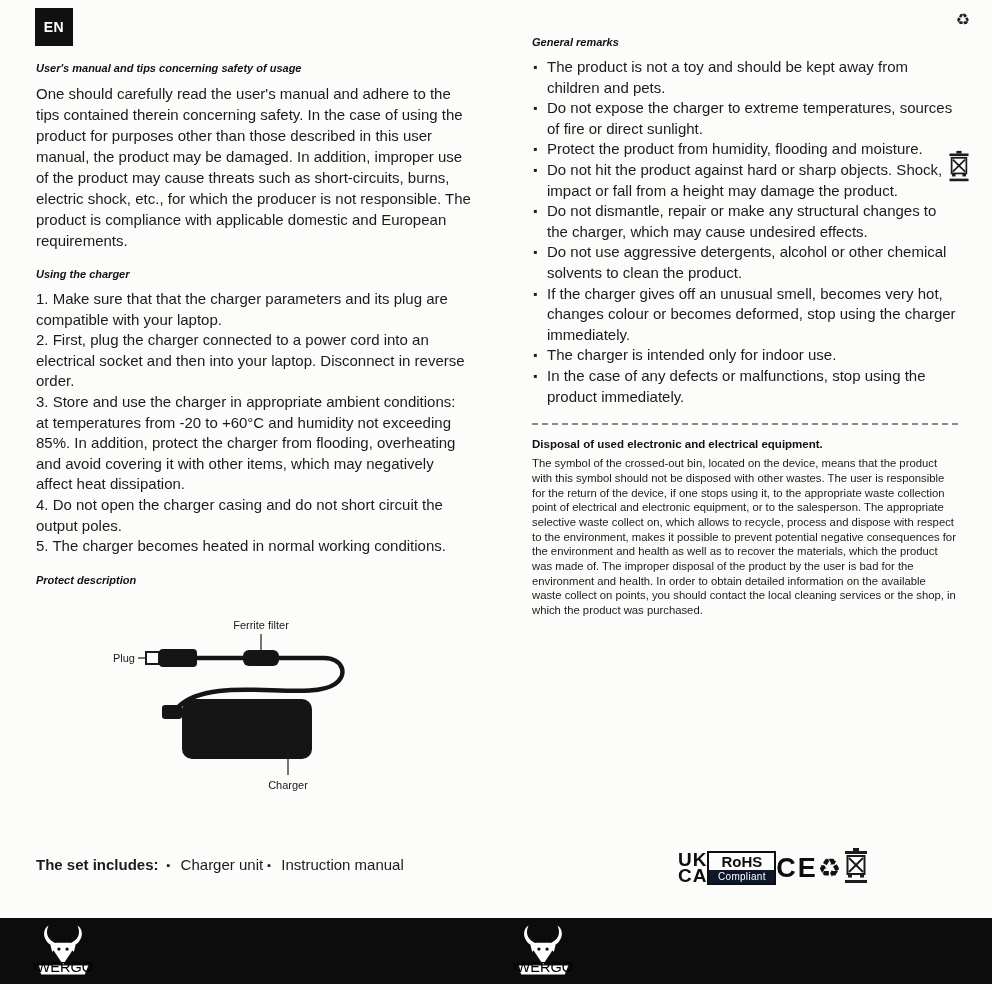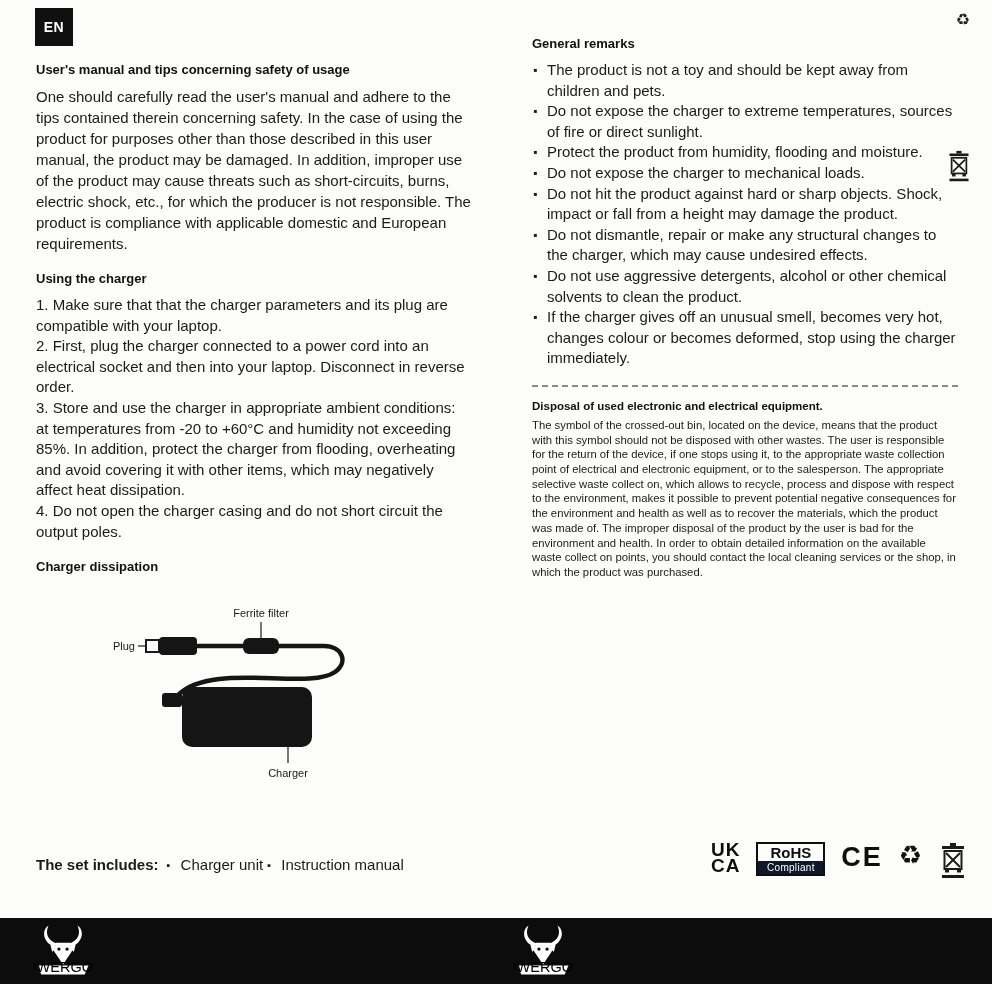--- a/index.html
+++ b/index.html
@@ -10,41 +10,41 @@
   .en-badge{position:absolute;left:35px;top:8px;width:38px;height:38px;background:#101010;color:#fff;
     font-weight:700;font-size:14px;display:flex;align-items:center;justify-content:center;letter-spacing:.5px;}
 
   .corner-mark{position:absolute;right:22px;top:12px;font-size:16px;color:#222;line-height:1;}
   .margin-bin{position:absolute;right:20px;top:150px;}
 
   .col{position:absolute;}
   .col-left{left:36px;top:62px;width:436px;}
   .col-right{left:532px;top:36px;width:426px;}
 
-  h2{font-size:13px;font-weight:700;color:#111;margin:0 0 9px;}
+  h2{font-size:11px;font-weight:700;color:#111;margin:0 0 9px;font-style:italic;}
   .sec{margin-top:17px;}
   p.body{font-size:15px;line-height:21px;}
   .numlist p{font-size:15px;line-height:20.6px;}
 
   ul.bullets{list-style:none;font-size:15px;line-height:20.6px;}
   ul.bullets li{position:relative;padding-left:15px;}
   ul.bullets li::before{content:"▪";position:absolute;left:1px;top:0;font-size:12px;}
 
   .divider{border-top:2px dashed #8a8a8a;margin:16px 0 13px;}
   h3.small-h{font-size:11.5px;font-weight:700;margin-bottom:6px;color:#111;}
   p.small{font-size:11.3px;line-height:14.7px;}
 
   .diagram{margin-top:25px;}
   .diagram svg text{font-family:"Liberation Sans",sans-serif;font-size:11px;fill:#1b1b1b;}
 
   .set-includes{position:absolute;left:36px;top:856px;font-size:15px;}
   .set-includes .lbl{font-weight:700;margin-right:4px;}
   .set-includes .mk{font-size:11px;margin:0 6px 0 4px;position:relative;top:-1px;}
 
-  .logos-row{position:absolute;left:711px;top:842px;display:flex;align-items:flex-start;gap:16px;height:52px;}
+  .logos-row{position:absolute;left:678px;top:842px;display:flex;align-items:center;height:52px;}
   .ukca{font-size:19px;font-weight:800;line-height:16px;letter-spacing:1px;color:#0e0e0e;}
   .rohs{border:2.5px solid #0e0e0e;text-align:center;min-width:64px;}
   .rohs .t{font-size:15px;font-weight:700;padding:0 12px;color:#0e0e0e;}
   .rohs .b{background:#0f172a;color:#fff;font-size:10px;padding:1px 3px;letter-spacing:.3px;}
   .ce{font-size:27px;font-weight:600;letter-spacing:2px;color:#0e0e0e;}
   .recycle{font-size:26px;color:#111;line-height:1;}
 
   .footer-bar{position:absolute;left:0;top:918px;width:992px;height:66px;background:#0c0c0c;}
   .goat{position:absolute;top:4px;}
   .goat-1{left:34px;}
@@ -76,23 +76,24 @@
   <div class="col col-left">
     <h2>User's manual and tips concerning safety of usage</h2>
     <p class="body">One should carefully read the user's manual and adhere to the tips contained therein concerning safety. In the case of using the product for purposes other than those described in this user manual, the product may be damaged. In addition, improper use of the product may cause threats such as short-circuits, burns, electric shock, etc., for which the producer is not responsible. The product is compliance with applicable domestic and European requirements.</p>
 
     <h2 class="sec">Using the charger</h2>
     <div class="numlist">
       <p>1. Make sure that that the charger parameters and its plug are compatible with your laptop.</p>
       <p>2. First, plug the charger connected to a power cord into an electrical socket and then into your laptop. Disconnect in reverse order.</p>
       <p>3. Store and use the charger in appropriate ambient conditions: at temperatures from -20 to +60°C and humidity not exceeding 85%. In addition, protect the charger from flooding, overheating and avoid covering it with other items, which may negatively affect heat dissipation.</p>
       <p>4. Do not open the charger casing and do not short circuit the output poles.</p>
+      <p>5. The charger becomes heated in normal working conditions.</p>
     </div>
 
-    <h2 class="sec">Charger dissipation</h2>
+    <h2 class="sec">Protect description</h2>
 
     <div class="diagram">
       <svg width="436" height="190" viewBox="0 0 436 190">
 
         <text x="225" y="18" text-anchor="middle">Ferrite filter</text>
         <line x1="225" y1="23" x2="225" y2="39" stroke="#1b1b1b" stroke-width="1.2"></line>
 
         <text x="99" y="51" text-anchor="end">Plug</text>
         <line x1="102" y1="47" x2="110" y2="47" stroke="#1b1b1b" stroke-width="1.2"></line>
 
@@ -111,25 +112,26 @@
       </svg>
     </div>
   </div>
 
   <div class="col col-right">
     <h2>General remarks</h2>
     <ul class="bullets">
       <li>The product is not a toy and should be kept away from children and pets.</li>
       <li>Do not expose the charger to extreme temperatures, sources of fire or direct sunlight.</li>
       <li>Protect the product from humidity, flooding and moisture.</li>
-      <li>Do not expose the charger to mechanical loads.</li>
       <li>Do not hit the product against hard or sharp objects. Shock, impact or fall from a height may damage the product.</li>
       <li>Do not dismantle, repair or make any structural changes to the charger, which may cause undesired effects.</li>
       <li>Do not use aggressive detergents, alcohol or other chemical solvents to clean the product.</li>
       <li>If the charger gives off an unusual smell, becomes very hot, changes colour or becomes deformed, stop using the charger immediately.</li>
+      <li>The charger is intended only for indoor use.</li>
+      <li>In the case of any defects or malfunctions, stop using the product immediately.</li>
     </ul>
 
     <div class="divider"></div>
 
     <h3 class="small-h">Disposal of used electronic and electrical equipment.</h3>
     <p class="small">The symbol of the crossed-out bin, located on the device, means that the product with this symbol should not be disposed with other wastes. The user is responsible for the return of the device, if one stops using it, to the appropriate waste collection point of electrical and electronic equipment, or to the salesperson. The appropriate selective waste collect on, which allows to recycle, process and dispose with respect to the environment, makes it possible to prevent potential negative consequences for the environment and health as well as to recover the materials, which the product was made of. The improper disposal of the product by the user is bad for the environment and health. In order to obtain detailed information on the available waste collect on points, you should contact the local cleaning services or the shop, in which the product was purchased.</p>
   </div>
 
   <div class="set-includes">
     <span class="lbl">The set includes:</span><span class="mk">▪</span>

